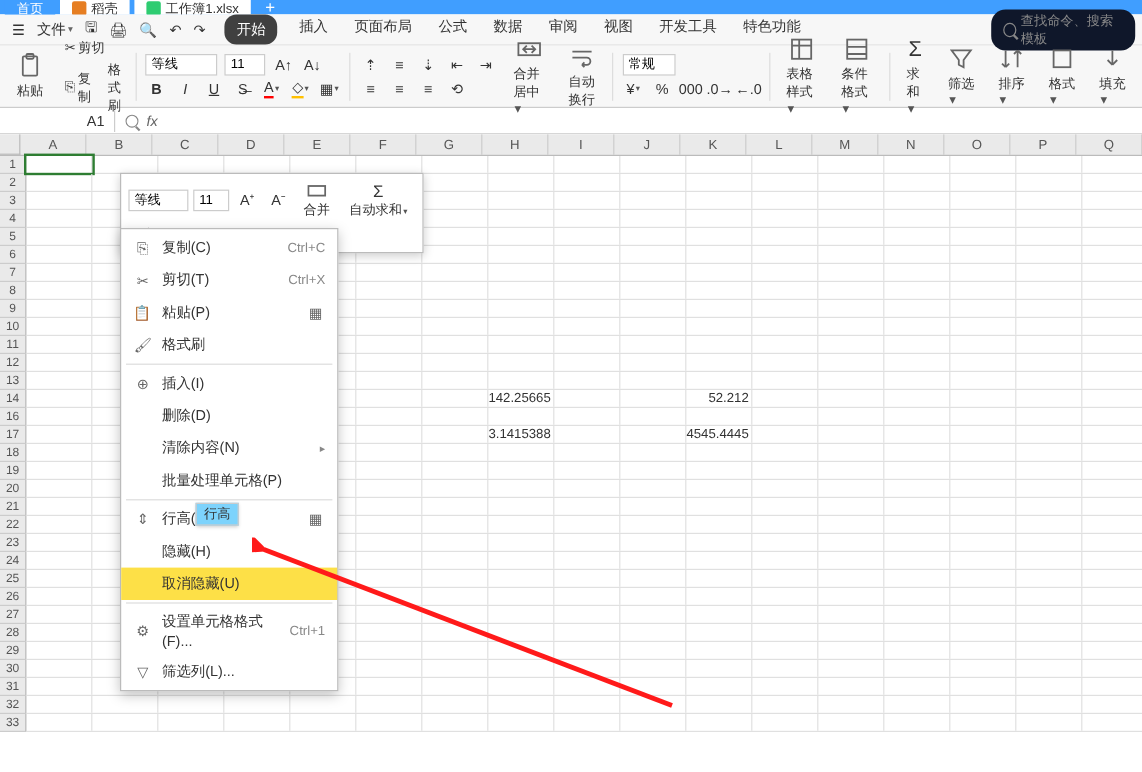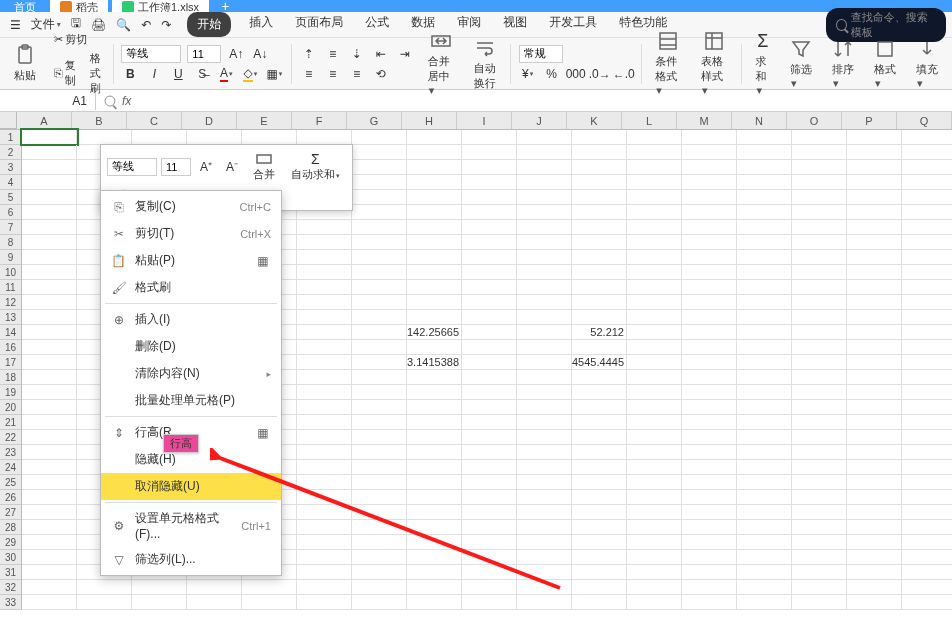--- a/index.html
+++ b/index.html
@@ -67,21 +67,21 @@
 
 
 .ctx-menu { position: absolute; left: 100px; top: 190px; width: 182px; background: #fff; border: 1px solid #bbb; box-shadow: 0 3px 10px rgba(0,0,0,0.25); z-index: 20; padding: 2px 0; }
 .ctx-item { display: flex; align-items: center; padding: 5px 10px; font-size: 12px; cursor: pointer; gap: 8px; position: relative; }
 .ctx-item.highlight { background: #fde047; }
 .ctx-icon { width: 16px; height: 16px; display: flex; align-items: center; justify-content: center; color: #666; font-size: 12px; flex-shrink: 0; }
 .ctx-label { flex: 1; }
 .ctx-shortcut { color: #888; font-size: 11px; }
 .ctx-arrow { color: #888; font-size: 9px; }
 .ctx-sep { height: 1px; background: #ddd; margin: 2px 4px; }
-.ctx-tooltip { position: absolute; left: 62px; top: 15px; background: #ec4899; border: 1px solid #ccc; padding: 1px 6px; font-size: 11px; box-shadow: 0 1px 3px rgba(0,0,0,0.2); }
+.ctx-tooltip { position: absolute; left: 62px; top: 0; background: #7dd3fc; border: 1px solid #ccc; padding: 1px 6px; font-size: 11px; box-shadow: 0 1px 3px rgba(0,0,0,0.2); }
 
 
 .arrow-svg { position: absolute; left: 210px; top: 448px; z-index: 30; pointer-events: none; }
 
 
 .svg-ic { width: 16px; height: 16px; stroke: #666; fill: none; stroke-width: 1.5; }
 .svg-lg { width: 22px; height: 22px; stroke: #666; fill: none; stroke-width: 1.5; }
 </style>
 </head>
 <body>
@@ -215,30 +215,30 @@
       <div class="icon-btn">%</div>
       <div class="icon-btn">000</div>
       <div class="icon-btn">.0→</div>
       <div class="icon-btn">←.0</div>
     </div>
   </div>
   <div class="ribbon-sep"></div>
   <div class="ribbon-large">
     <svg class="svg-lg">
         <rect x="3" y="3" width="16" height="16"></rect>
+        <path d="M3 8h16M9 3v16"></path>
+      </svg>
+    <span><span>表格样式</span><span class="arrow-sm">▾</span></span>
+  </div>
+  <div class="ribbon-large">
+    <svg class="svg-lg">
+        <rect x="3" y="3" width="16" height="16"></rect>
         <path d="M3 9h16M3 15h16"></path>
       </svg>
     <span><span>条件格式</span><span class="arrow-sm">▾</span></span>
-  </div>
-  <div class="ribbon-large">
-    <svg class="svg-lg">
-        <rect x="3" y="3" width="16" height="16"></rect>
-        <path d="M3 8h16M9 3v16"></path>
-      </svg>
-    <span><span>表格样式</span><span class="arrow-sm">▾</span></span>
   </div>
   <div class="ribbon-sep"></div>
   <div class="ribbon-large">
       <div style="font-size:18px">Σ</div>
       <span><span>求和</span><span class="arrow-sm">▾</span></span>
     </div>
   <div class="ribbon-large">
       <svg class="svg-lg">
         <path d="M3 4h16l-6 8v6l-4-2v-4z"></path>
       </svg>

